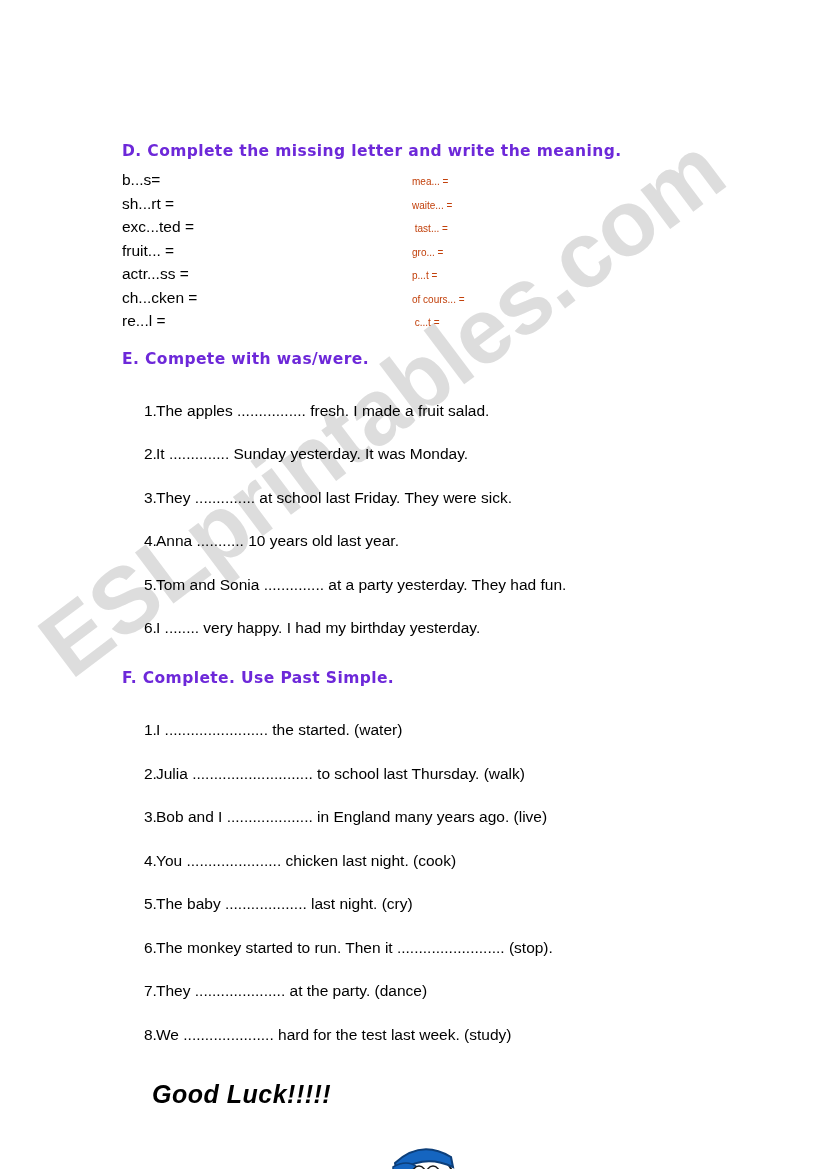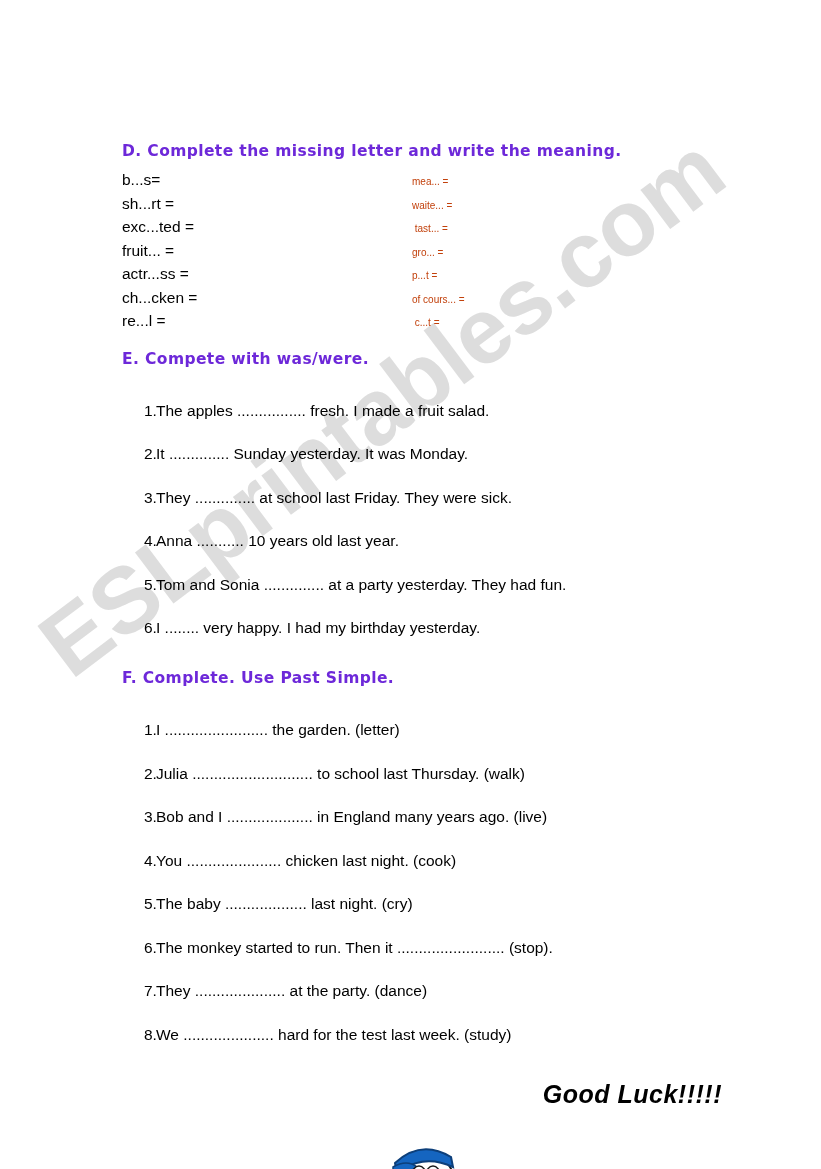--- a/index.html
+++ b/index.html
@@ -121,21 +121,21 @@
   }
   ol.qlist li .txt {
     flex: 1 1 auto;
     white-space: pre-wrap;
     margin-top: 20px;
   }
 
   
   .goodluck {
     margin-top: 34px;
-    text-align: right;
+    text-align: left;
     font-family: "Liberation Sans", sans-serif;
     font-style: italic;
     font-weight: bold;
     font-size: 25px;
     letter-spacing: 0.5px;
     color: #000;
     padding-left: 30px;
   }
 
   
@@ -223,21 +223,21 @@
         <li>
           <span class="num">6.</span>
           <span class="txt">I ........ very happy. I had my birthday yesterday.</span>
         </li>
       </ol>
 
       <div class="sec-head f">F. Complete. Use Past Simple.</div>
       <ol class="qlist">
         <li>
           <span class="num">1.</span>
-          <span class="txt">I ........................ the garden. (letter)</span>
+          <span class="txt">I ........................ the started. (water)</span>
         </li>
         <li>
           <span class="num">2.</span>
           <span class="txt">Julia ............................ to school last Thursday. (walk)</span>
         </li>
         <li>
           <span class="num">3.</span>
           <span class="txt">Bob and I .................... in England many years ago. (live)</span>
         </li>
         <li>

